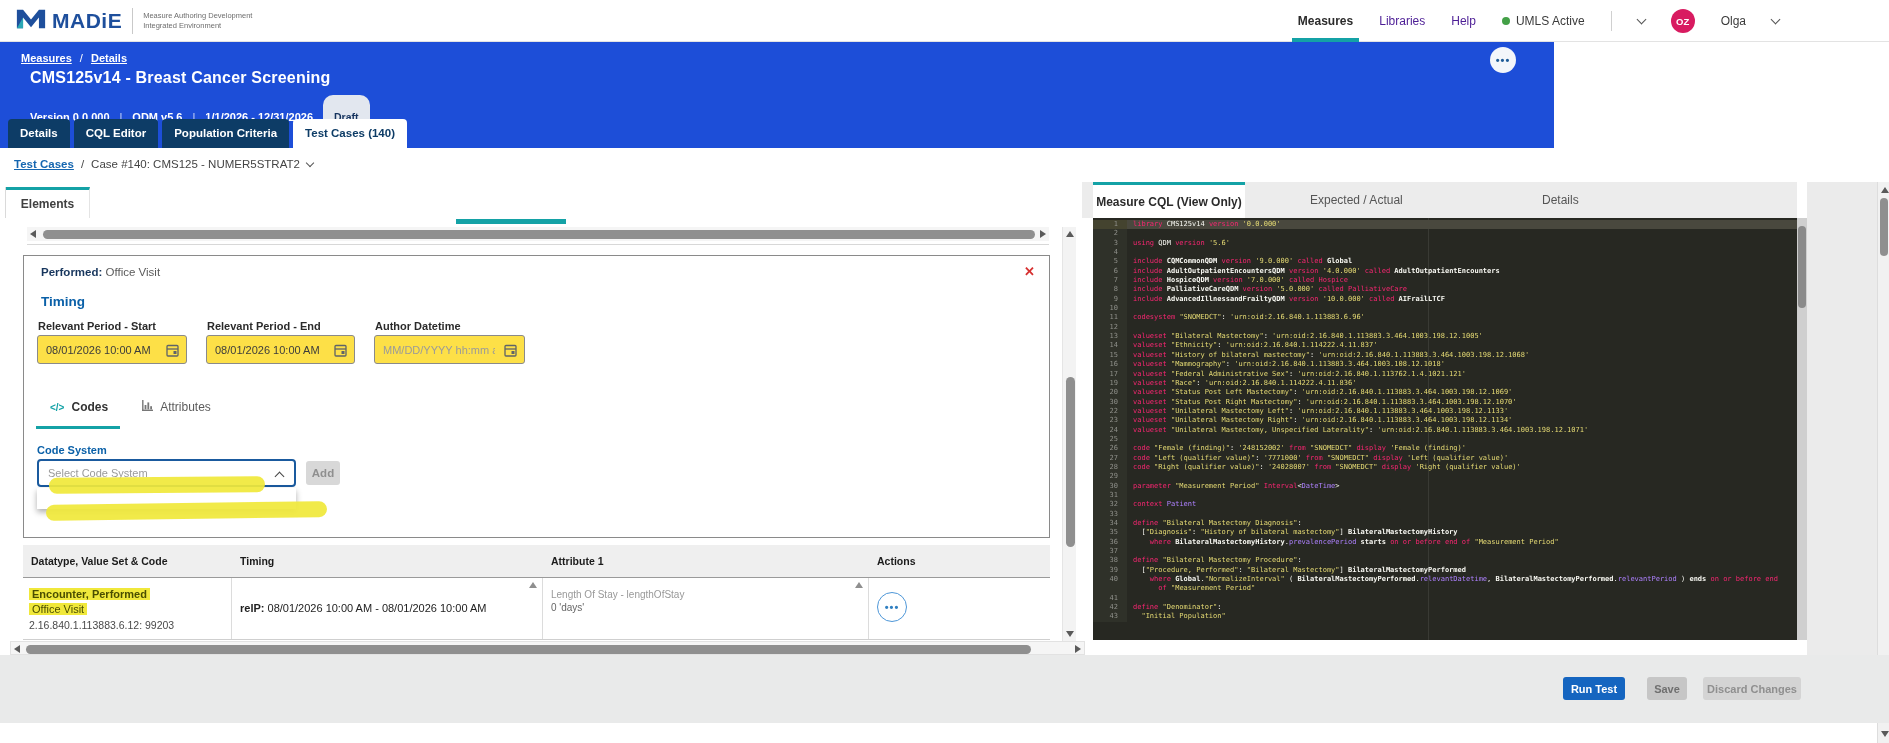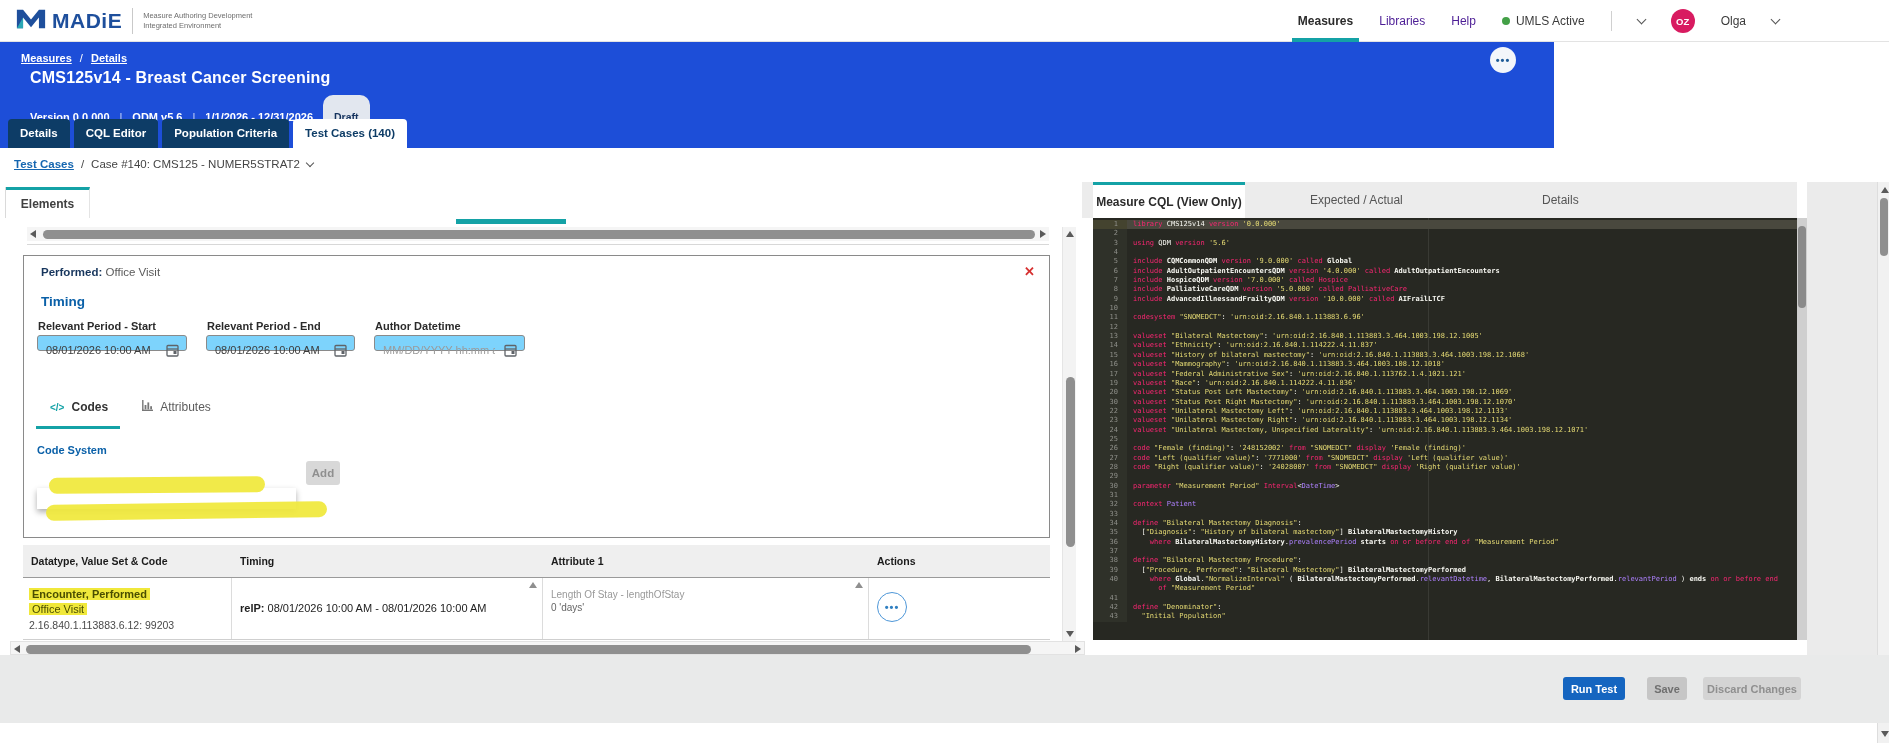--- a/index.html
+++ b/index.html
@@ -75,21 +75,21 @@
            border-right:4px solid transparent; border-top:6px solid #5a5a5a; }
 
   
   .card { position:absolute; left:23px; top:255px; width:1027px; height:283px; border:1px solid #8a8a8a; background:#fff; }
   .close-x { position:absolute; right:14px; top:8px; color:#D63030; font-size:13px; font-weight:bold; cursor:pointer; }
   .performed { position:absolute; left:17px; top:10px; font-size:11.5px; }
   .performed b { color:#17365D; }
   .performed span.val { color:#5a5a5a; }
   .sec-title { position:absolute; left:17px; top:38px; font-size:13.5px; font-weight:bold; color:#0A60A8; }
   .fld-label { position:absolute; top:64px; font-size:11px; font-weight:bold; color:#2b2b2b; }
-  .fld { position:absolute; top:79px; height:16px; border:1px solid #8A8A8A; border-radius:3px; background:#7dd3fc; }
+  .fld { position:absolute; top:79px; height:29px; border:1px solid #8A8A8A; border-radius:3px; background:#fde047; }
   .fld input { position:absolute; left:8px; top:0; width:75%; height:27px; border:none; outline:none;
                font-size:11px; color:#3c3c3c; font-family:"Liberation Sans",sans-serif; background:transparent; }
   .fld input::placeholder { color:#9a9a9a; }
   .cal { position:absolute; right:7px; top:7px; }
   .ctabs { position:absolute; left:26px; top:144px; display:flex; gap:34px; align-items:center; }
   .ctab { display:flex; gap:7px; align-items:center; font-size:12px; cursor:pointer; }
   .ctab .codeglyph { color:#14A2A6; font-weight:bold; font-size:10px; }
   .ctab.on { font-weight:bold; color:#333; }
   .ctab.off { color:#5c5c5c; }
   .ctab-underline { position:absolute; left:12px; top:170px; width:84px; height:3px; background:#14A2A6; }
@@ -296,20 +296,24 @@
               <rect x="5.4" y="2.4" width="1.8" height="7" fill="#777"></rect>
               <rect x="8.2" y="6.2" width="1.8" height="3.2" fill="#777"></rect>
             </svg>
         </span>
         <span>Attributes</span>
       </div>
     </div>
     <div class="ctab-underline"></div>
 
     <div class="cs-label">Code System</div>
+    <div class="select">
+      <span class="ph">Select Code System</span>
+      <span class="chev-up"></span>
+    </div>
     <button class="add-btn">Add</button>
     <div class="dd-panel"></div>
     <div class="ystroke ys1"></div>
     <div class="ystroke ys2"></div>
   </div>
 
   <div class="etable">
     <div class="et-head">
       <div class="hc c1">Datatype, Value Set &amp; Code</div>
       <div class="hc c2">Timing</div>

